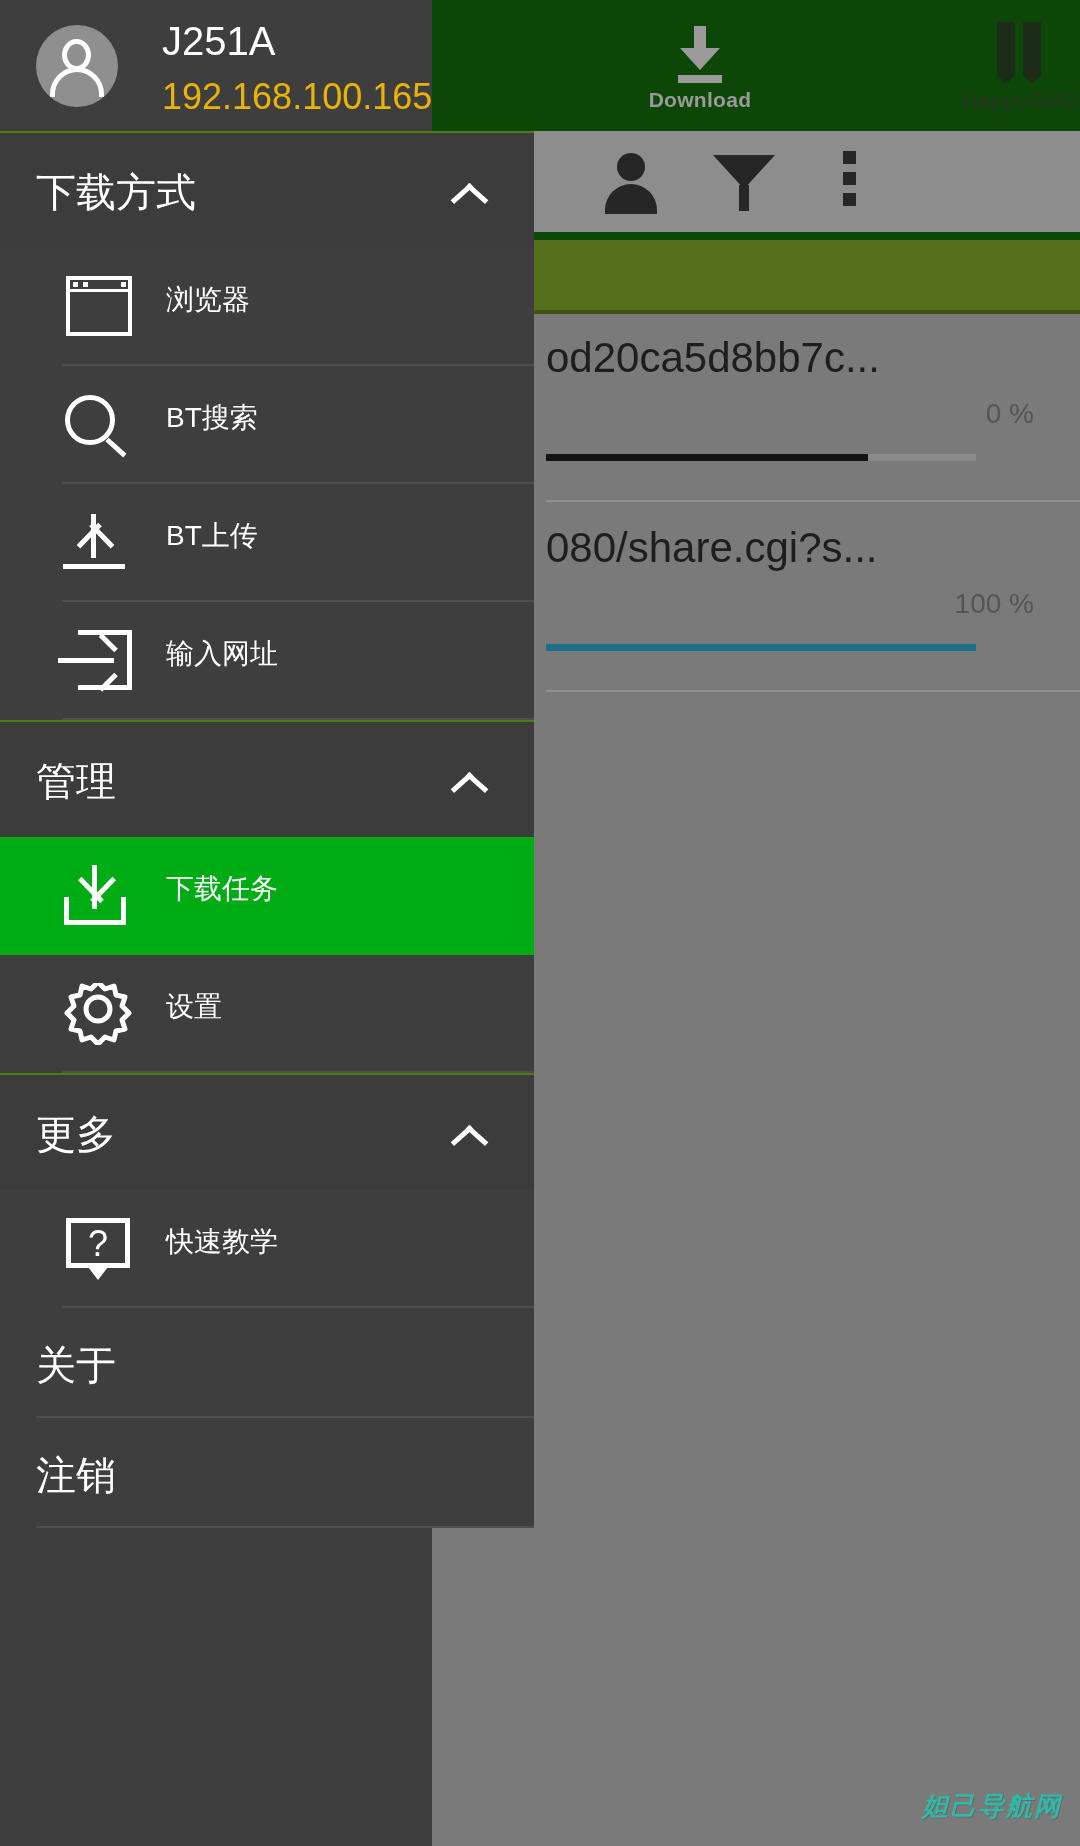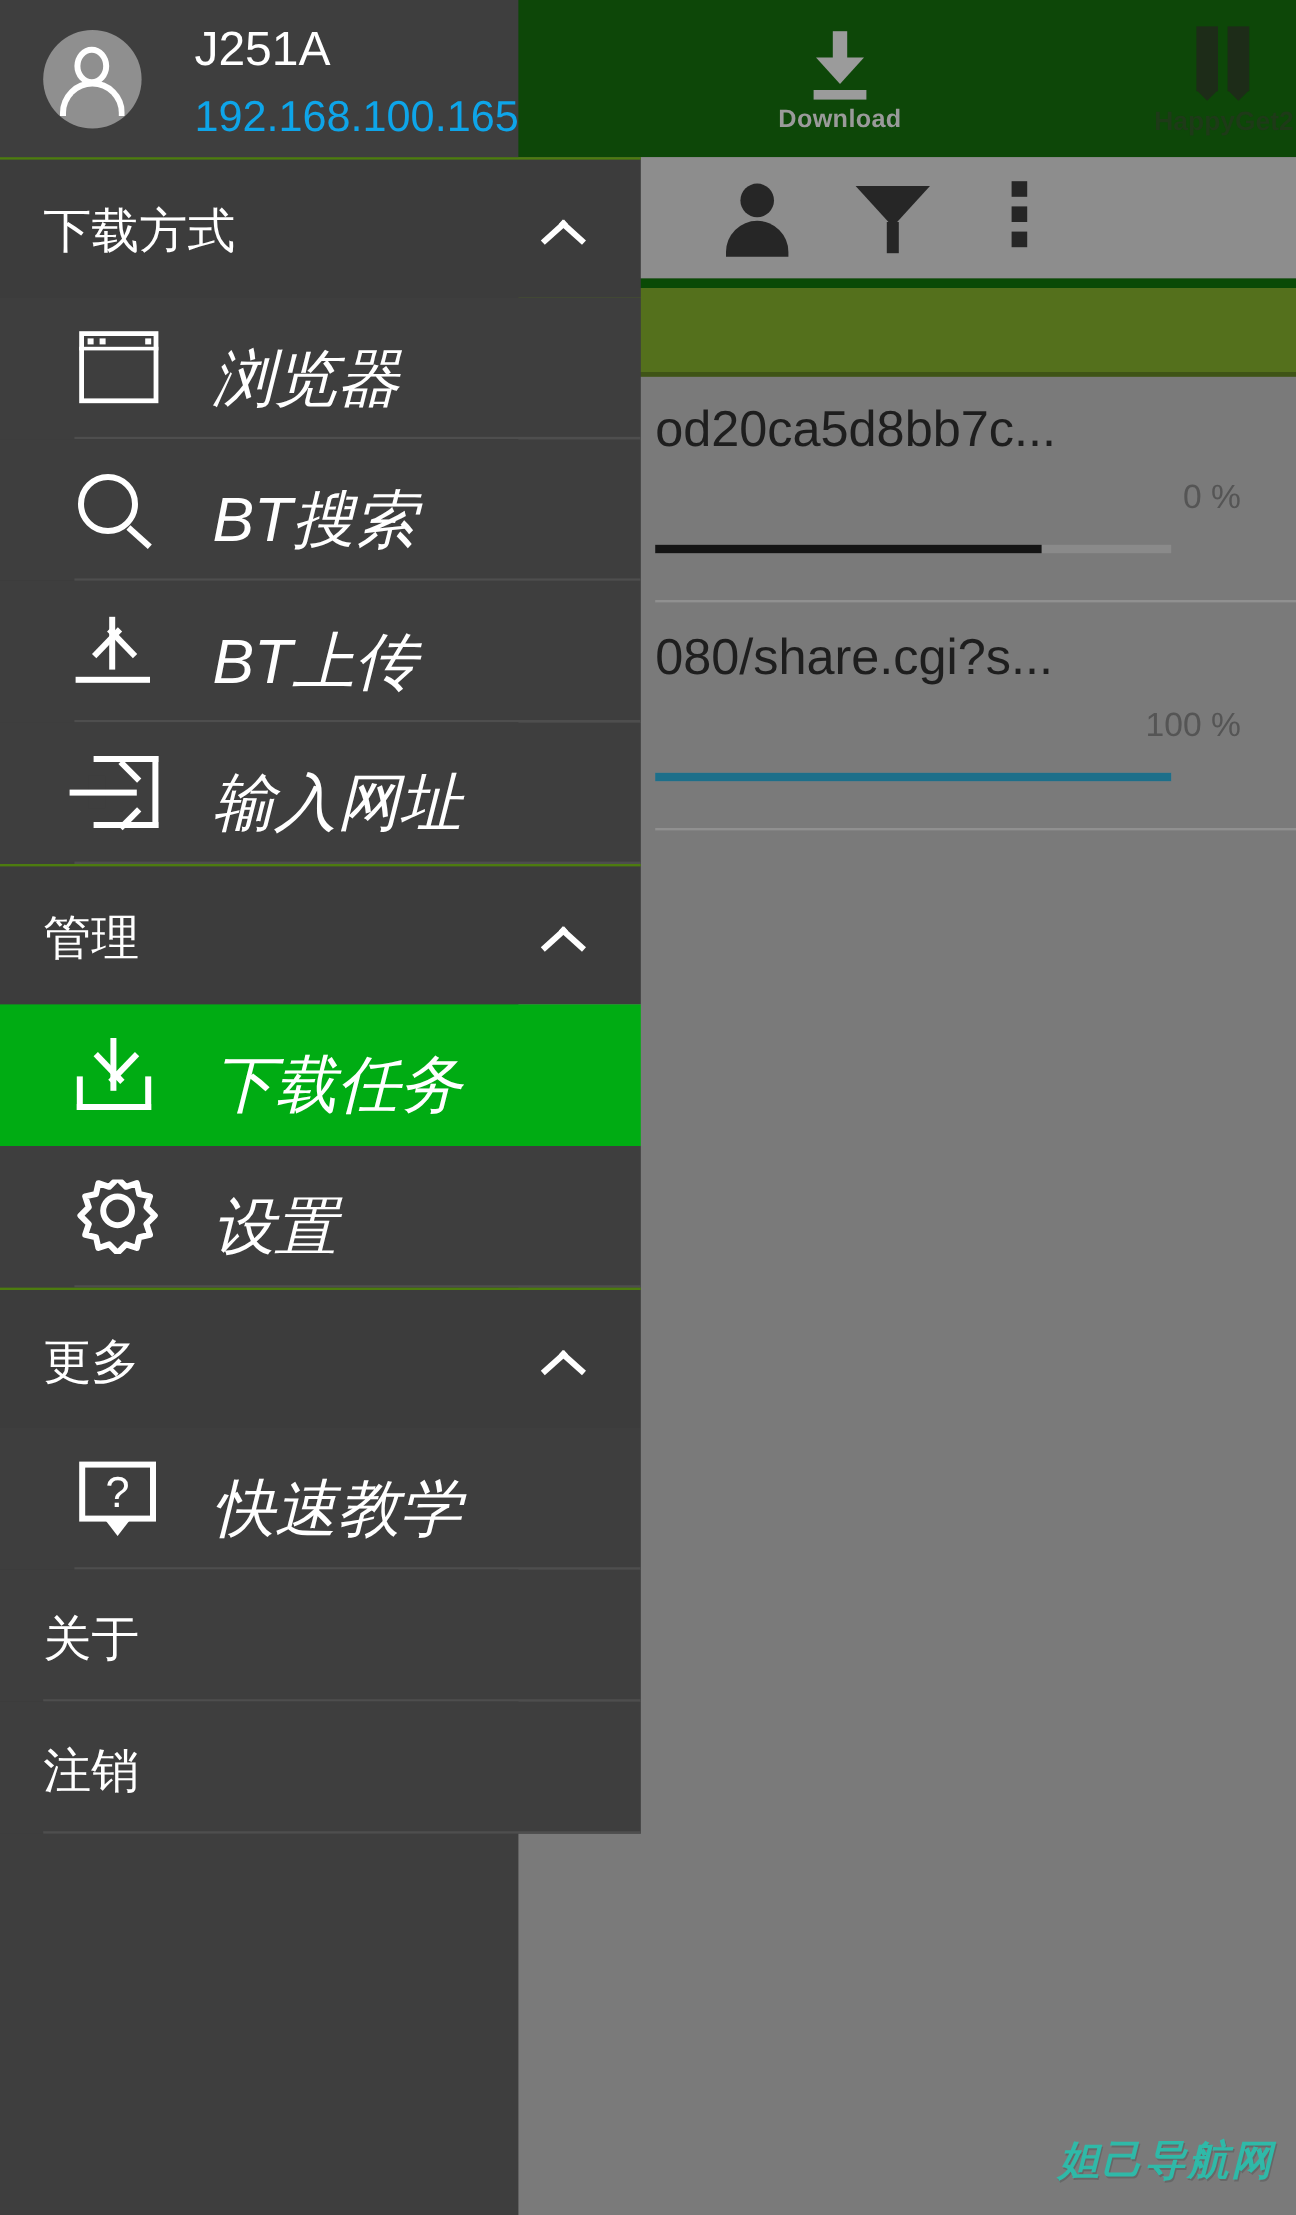--- a/index.html
+++ b/index.html
@@ -128,21 +128,21 @@
   }
   #avatar .a-body{
     position:absolute;left:14px;top:42px;width:54px;height:30px;
     border:5px solid #fff;border-bottom:none;box-sizing:border-box;
     border-radius:27px 27px 0 0;
   }
   #drawer-header .dh-name{
     position:absolute;left:162px;top:19px;font-size:40px;color:#fff;
   }
   #drawer-header .dh-ip{
-    position:absolute;left:162px;top:76px;font-size:36px;color:#0ea5e9;
+    position:absolute;left:162px;top:76px;font-size:36px;color:#eab308;
   }
   .sec-head{
     position:relative;height:115px;width:534px;background:#3c3c3c;
     border-top:2px solid #4d7c0f;
   }
   .sec-head .sh-title{
     position:absolute;left:36px;top:32px;font-size:40px;color:#fff;
   }
   .sec-head .chev{
     position:absolute;right:48px;top:44px;width:34px;height:34px;
@@ -154,21 +154,21 @@
   .sec-head .chev:after{left:12px;transform:rotate(42deg);}
   .item{
     position:relative;height:118px;width:534px;background:#3e3e3e;
   }
   .item.selected{background:#00ac13;}
   .item .idiv{
     position:absolute;left:62px;bottom:0;width:472px;height:2px;background:#4e4e4e;
   }
   .item.selected .idiv{background:transparent;}
   .item .ilabel{
-    position:absolute;left:177px;top:33px;font-size:52px;color:#fff;font-style:italic;
+    position:absolute;left:166px;top:33px;font-size:28px;color:#fff;
   }
   .item .iicon{
     position:absolute;left:58px;top:28px;width:80px;height:62px;
   }
   
   .ico-browser .fr{
     position:absolute;left:8px;top:0;width:66px;height:60px;
     border:4px solid #fff;box-sizing:border-box;
   }
   .ico-browser .bar{
@@ -244,21 +244,21 @@
     position:relative;height:110px;width:534px;background:#3e3e3e;
   }
   .plainitem .plabel{
     position:absolute;left:36px;top:30px;font-size:40px;color:#fff;
   }
   .plainitem .pdiv{
     position:absolute;left:36px;bottom:0;width:498px;height:2px;background:#4e4e4e;
   }
   #watermark{
     position:absolute;right:18px;bottom:22px;
-    font-size:34px;font-weight:bold;font-style:italic;
+    font-size:26px;font-weight:bold;font-style:italic;
     color:#2fb9a8;letter-spacing:2px;
     text-shadow:1px 1px 0 rgba(0,0,0,.15);
   }
 </style>
 </head>
 <body>
 
 <div id="bg-app">
 
   <div id="bg-appbar">

